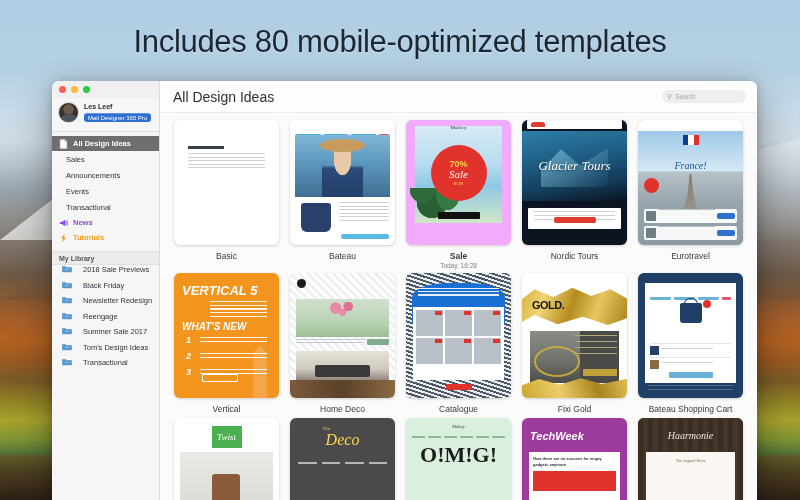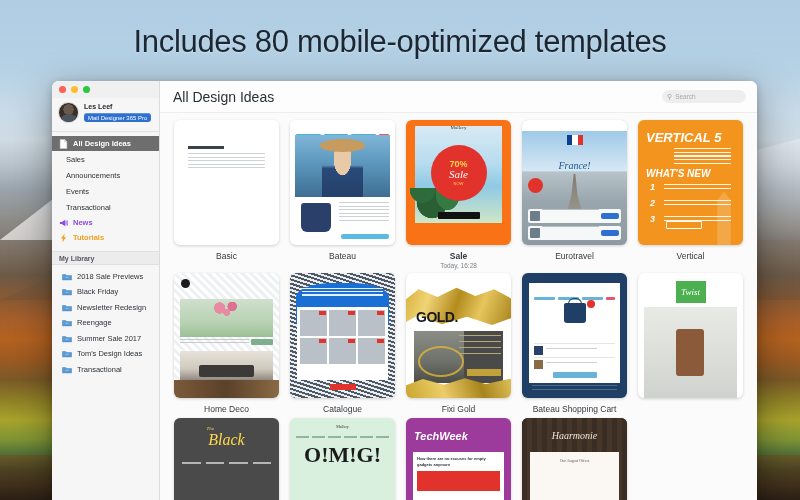--- a/index.html
+++ b/index.html
@@ -166,21 +166,21 @@
     margin-top: 6px;
     background: #ececec;
     border-top: 1px solid #e0e0e0;
     border-bottom: 1px solid #e0e0e0;
     font-size: 7px;
     color: #54585d;
     padding: 2.5px 7px;
     font-weight: bold;
   }
   .folder-row {
-    display: flex; align-items: flex-end; gap: 5px;
+    display: flex; align-items: flex-start; gap: 11px;
     height: 15.5px;
     padding-left: 10px;
     font-size: 7.5px;
     color: #2e3338;
     white-space: nowrap;
   }
   .folder-ico { width: 10px; height: 8px; flex: 0 0 10px; }
 
   
   #content {
@@ -255,21 +255,21 @@
     content:""; position:absolute; left:26%; top:6%; width:48%; height:22%;
     background:#c79a5e; border-radius:50%;
   }
   .bateau .prod { position:absolute; top:80px; left:5px; width:40%; bottom:6px; background:#fff; }
   .bateau .prod i { position:absolute; left:14%; top:8%; width:72%; height:74%; background:#2b3f6b; border-radius:3px 3px 6px 6px; }
   .bateau .txt { position:absolute; top:82px; right:6px; width:48%; }
   .bateau .txt i { display:block; height:1px; background:#ccd1d6; margin-bottom:2.5px; }
   .bateau .btn { position:absolute; bottom:6px; right:6px; width:46%; height:5px; background:#59bbe2; border-radius:2px; }
 
   
-  .sale { background:#f97316; }
+  .sale { background:#f0abfc; }
   .sale .inner { position:absolute; top:6px; left:9px; right:9px; bottom:22px;
     background: linear-gradient(to bottom, #d8eaf4 0%, #b8dcef 38%, #8fc9e4 62%, #cfe7c6 100%); }
   .sale .brand { position:absolute; top:5px; left:0; right:0; text-align:center; font-size:5px; color:#333; font-family:"Liberation Serif", serif;}
   .sale .circ {
     position:absolute; top:20%; left:50%; transform:translateX(-50%);
     width:56px; height:56px; border-radius:50%;
     background:#e2322c;
     display:flex; flex-direction:column; align-items:center; justify-content:center;
     color:#fff; text-align:center;
   }
@@ -363,21 +363,21 @@
   .cat .g .it { height:26px; background:#b9c0c7; position:relative; }
   .cat .g .it::after { content:""; position:absolute; right:1px; top:1px; width:7px; height:4px; background:#e2322c; }
   .cat .btn { position:absolute; bottom:8px; left:50%; transform:translateX(-50%); width:26px; height:6px; background:#e2322c; border-radius:1px; }
 
   
   .gold { background:#fff; }
   .gold .hdr { position:absolute; top:7px; left:0; right:0; text-align:center; font-size:3.5px; color:#666; letter-spacing:.5px; }
   .gold .splash { position:absolute; top:14px; left:0; right:0; height:38px;
     background: linear-gradient(110deg, #d8b13a 0%, #f0d477 22%, #b48c1e 48%, #e6c65d 70%, #a8841c 100%);
     clip-path: polygon(0 32%, 12% 6%, 30% 26%, 48% 2%, 66% 24%, 84% 6%, 100% 30%, 100% 82%, 82% 100%, 58% 78%, 34% 98%, 12% 74%, 0 92%); }
-  .gold .word { position:absolute; top:36px; left:10px; font-size:14px; font-weight:bold; color:#15181c; letter-spacing:-.5px; }
+  .gold .word { position:absolute; top:26px; left:10px; font-size:11px; font-weight:bold; color:#15181c; letter-spacing:-.5px; }
   .gold .panel { position:absolute; top:58px; left:8px; right:8px; height:52px; background:#4a4a48; }
   .gold .photo { position:absolute; top:58px; left:8px; width:48%; height:52px;
     background: linear-gradient(to bottom, #8a8d86 0%, #6e7169 60%, #4a4d47 100%); }
   .gold .photo::after { content:""; position:absolute; left:8%; top:28%; width:84%; height:52%;
     border:2px solid #d8b13a; border-radius:50%; opacity:.85; }
   .gold .txt { position:absolute; top:62px; right:10px; width:40%; }
   .gold .txt i { display:block; height:1px; background:#b4a87a; margin-bottom:5px; }
   .gold .btn { position:absolute; top:96px; right:10px; width:34px; height:7px; background:#c2a03a; }
   .gold .splash2 { position:absolute; bottom:0; left:0; right:0; height:22px;
     background: linear-gradient(70deg, #caa52e 0%, #eccd6a 35%, #a8841c 70%, #dfc05a 100%);
@@ -621,20 +621,35 @@
               <div class="p1">70%</div>
               <div class="p2">Sale</div>
               <div class="p3">NOW</div>
             </div>
             <div class="cta"></div>
           </div>
           <div class="cap bold">Sale</div>
           <div class="sub">Today, 16:28</div>
         </div>
 
+        <div class="cell">
+          <div class="thumb nordic">
+            <div class="hero"></div>
+            <div class="tbar2"></div>
+            <div class="logo"></div>
+            <div class="script">Glacier Tours</div>
+            <div class="card">
+                <i></i>
+                <i></i>
+                <i></i>
+              </div>
+            <div class="btn"></div>
+          </div>
+          <div class="cap">Nordic Tours</div>
+        </div>
 
         <div class="cell">
           <div class="thumb euro">
             <div class="tbar"></div>
             <div class="sky"></div>
             <div class="flag"></div>
             <div class="t1">Vive la</div>
             <div class="t2">France!</div>
             <div class="city"></div>
             <div class="tower"></div>
@@ -787,21 +802,21 @@
             <div class="logo">
                 <span>Twist</span>
               </div>
             <div class="img"></div>
           </div>
         </div>
 
         <div class="cell">
           <div class="thumb peakc">
             <div class="the">The</div>
-            <div class="nm">Black</div>
+            <div class="nm">Deco</div>
             <div class="nav">
                 <i></i>
                 <i></i>
                 <i></i>
                 <i></i>
               </div>
           </div>
         </div>
 
         <div class="cell">

